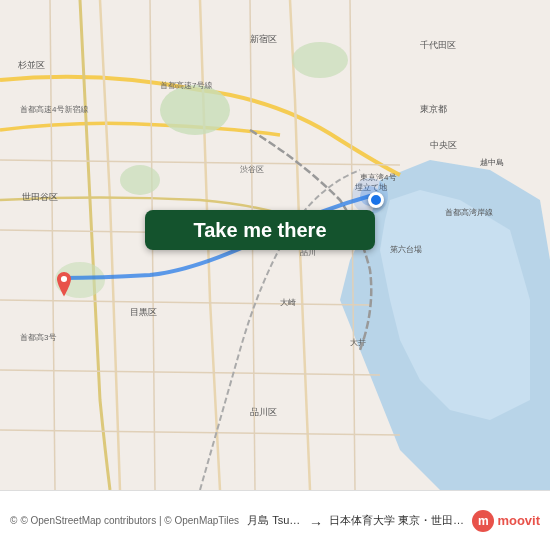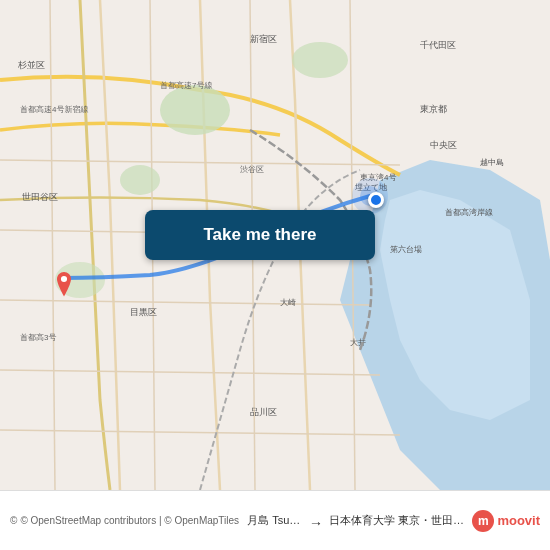--- a/index.html
+++ b/index.html
@@ -25,26 +25,26 @@
       height: 100%;
       position: absolute;
       top: 0; left: 0;
     }
 
     .take-me-there-btn {
       position: absolute;
       top: 210px;
       left: 145px;
       width: 230px;
-      height: 50px;
-      background-color: #0c4a6e;
+      height: 40px;
+      background-color: #14532d;
       color: white;
       border: none;
       border-radius: 8px;
-      font-size: 17px;
+      font-size: 20px;
       font-weight: 600;
       cursor: pointer;
       z-index: 10;
       display: flex;
       align-items: center;
       justify-content: center;
       box-shadow: 0 2px 6px rgba(0,0,0,0.3);
     }
 
     

